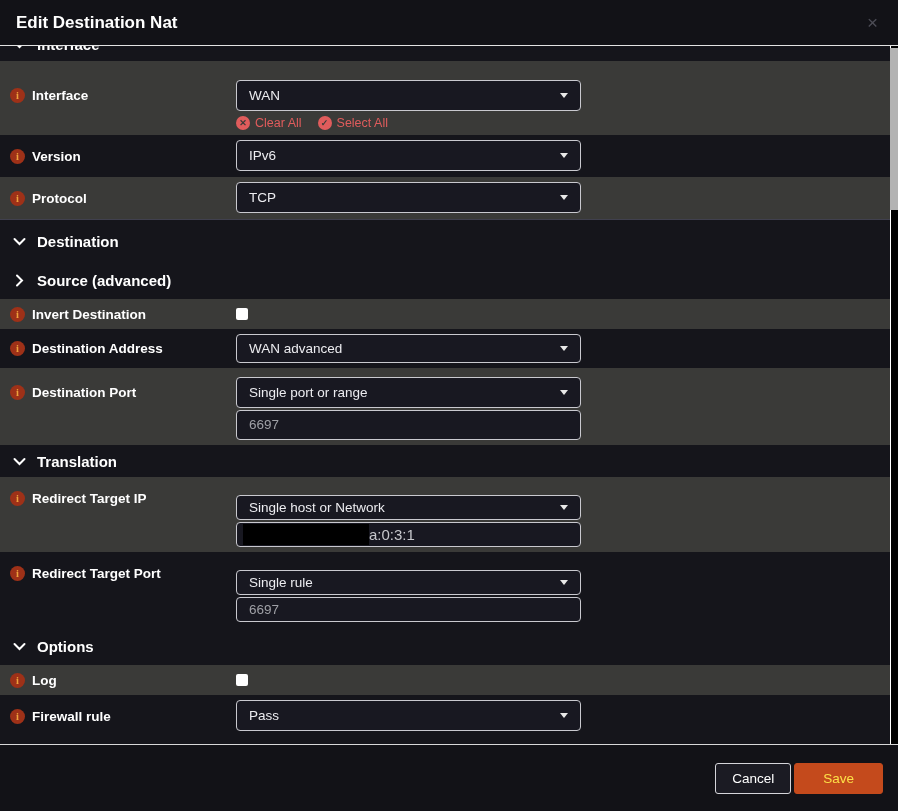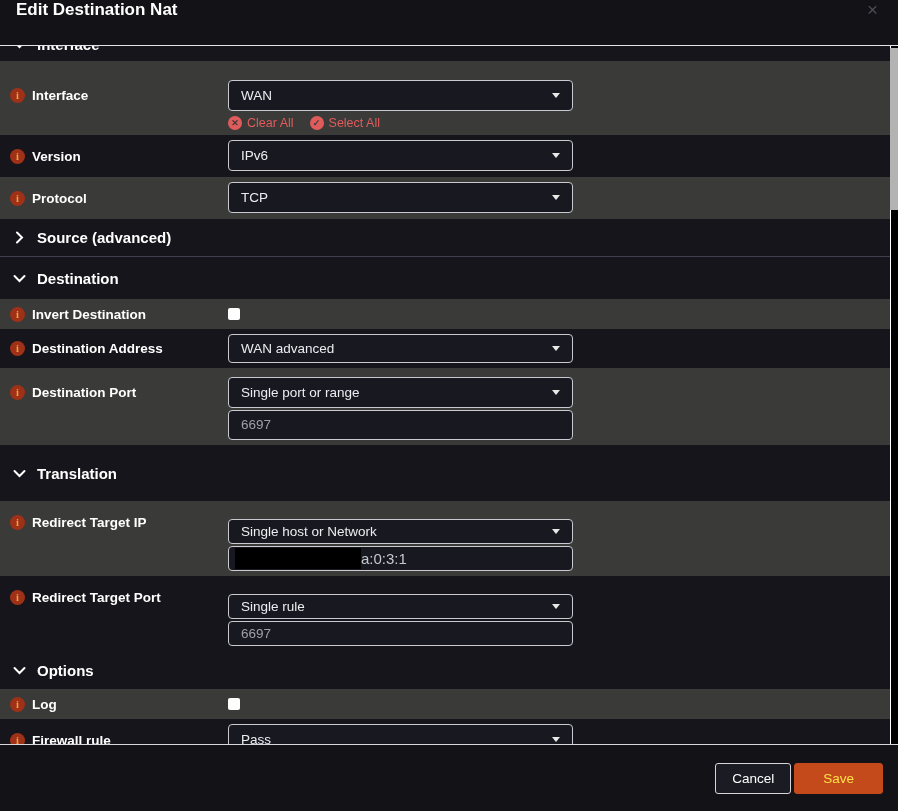--- a/index.html
+++ b/index.html
@@ -1,39 +1,39 @@
 <!DOCTYPE html>
 <html><head>
 <meta charset="utf-8">
 <style>
   * { margin:0; padding:0; box-sizing:border-box; }
   html,body { width:898px; height:811px; background:#0b0b0e; font-family:"Liberation Sans", sans-serif; }
   .modal { width:898px; height:811px; display:flex; flex-direction:column; background:#121217; }
 
   
-  .modal-header { height:46px; flex:0 0 46px; display:flex; padding:0 16px; background:#121217; border-bottom:1px solid #e3e3e3; }
+  .modal-header { height:46px; flex:0 0 46px; display:flex; align-items:center; padding:0 16px; background:#121217; border-bottom:1px solid #e3e3e3; }
   .modal-title { color:#ffffff; font-size:17px; font-weight:bold; flex:1; }
   .close-btn { color:#4c4c55; font-size:19px; line-height:19px; cursor:pointer; padding:0 4px; }
 
   
   .content { position:relative; height:699px; flex:0 0 699px; background:#15151b; border-bottom:1px solid #d8d8d8; overflow:hidden; }
   .rows { width:890px; }
 
-  .section-row { height:56px; display:flex; align-items:center; gap:11px; padding-left:13px; background:#15151b; color:#ffffff; font-size:15px; font-weight:bold; }
+  .section-row { height:32px; display:flex; align-items:center; gap:11px; padding-left:13px; background:#15151b; color:#ffffff; font-size:15px; font-weight:bold; }
   .section-row.h37 { height:37px; }
   .section-row.h43 { height:43px; border-top:1px solid #40404e; }
   .section-row.h38 { height:38px; }
   .clip { height:15px; overflow:hidden; }
   .clip .section-row { height:34px; margin-top:-19px; }
 
   .field-row { display:flex; align-items:stretch; }
   .field-row.gray { background:#3a3a38; }
   .field-row.dark { background:#15151b; }
   .label-cell { width:228px; display:flex; align-items:center; gap:7px; padding-left:10px; align-self:flex-start; }
-  .controls { display:flex; flex-direction:column; gap:2px; padding:5px 0; }
+  .controls { display:flex; flex-direction:column; gap:2px; padding:5px 0;margin-left:8px; }
   .r-h74 { height:74px; } .r-h74 .controls { padding-top:19px; } .r-h74 .label-cell { height:69px; }
   .r-h42 { height:42px; } .r-h42 .label-cell { height:42px; }
   .r-h39 { height:39px; } .r-h39 .label-cell { height:39px; }
   .r-h77 { height:77px; } .r-h77 .controls { padding-top:9px; } .r-h77 .label-cell { height:49px; }
   .r-h75 { height:75px; } .r-h75 .controls { padding-top:18px; } .r-h75 .label-cell { height:43px; }
   .r-h30 { height:30px; } .r-h30 .label-cell { height:30px; }
   .r-h30 .controls { justify-content:center; padding:0; }
 
   .field-label { color:#ffffff; font-size:13.5px; font-weight:bold; white-space:nowrap; }
   .info-icon { width:15px; height:15px; flex:0 0 15px; border-radius:50%; background:#9e3118; color:#eea13c; font-size:10.5px; font-weight:bold; text-align:center; line-height:15px; font-family:"Liberation Serif", serif; }
@@ -130,36 +130,36 @@
           <span class="field-label">Protocol</span>
         </div>
         <div class="controls">
           <div class="select">
             <span>TCP</span>
             <span class="caret"></span>
           </div>
         </div>
       </div>
 
+      <div class="section-row h43">
+        <span class="chev">
+            <svg width="13" height="9">
+              <polyline points="1.5,2 6.5,7 11.5,2" stroke="#ffffff" stroke-width="2" fill="none" stroke-linecap="round"></polyline>
+            </svg>
+          </span>
+        <span>Destination</span>
+      </div>
+
       <div class="section-row h37">
         <span class="chev">
             <svg width="9" height="13">
               <polyline points="2,1.5 7,6.5 2,11.5" stroke="#ffffff" stroke-width="2" fill="none" stroke-linecap="round"></polyline>
             </svg>
           </span>
         <span>Source (advanced)</span>
-      </div>
-
-      <div class="section-row h43">
-        <span class="chev">
-            <svg width="13" height="9">
-              <polyline points="1.5,2 6.5,7 11.5,2" stroke="#ffffff" stroke-width="2" fill="none" stroke-linecap="round"></polyline>
-            </svg>
-          </span>
-        <span>Destination</span>
       </div>
 
       <div class="field-row gray r-h30">
         <div class="label-cell">
           <span class="info-icon">i</span>
           <span class="field-label">Invert Destination</span>
         </div>
         <div class="controls">
           <span class="checkbox"></span>
         </div>

